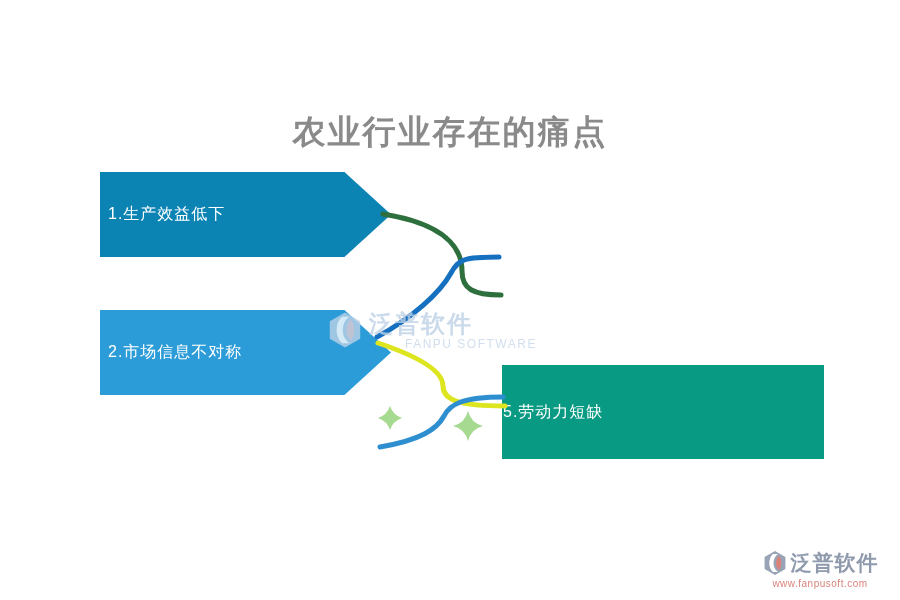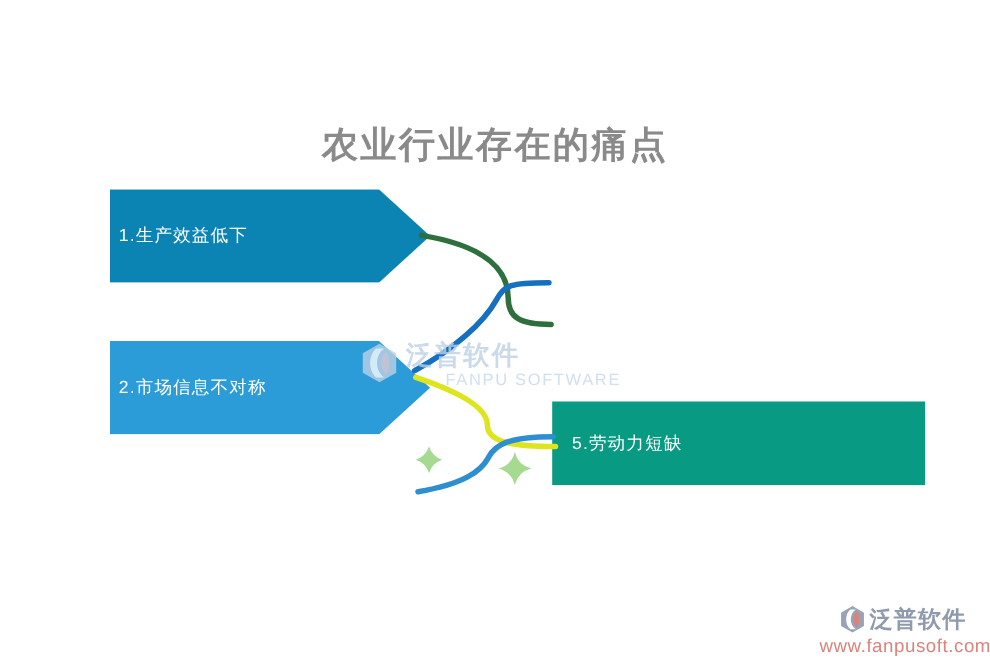--- a/index.html
+++ b/index.html
@@ -13,34 +13,34 @@
   }
   .shape{
     position:absolute;display:flex;align-items:center;
     color:#ffffff;font-size:16px;letter-spacing:1px;white-space:nowrap;
   }
   .arrow{clip-path:polygon(0 0,84% 0,100% 50%,84% 100%,0 100%);padding-left:8px;}
   .arrow1{left:100px;top:172px;width:283px;height:85px;}
   .arrow2{left:100px;top:298px;width:283px;height:85px;margin-top:12px;}
   .arrow3{left:100px;top:407px;width:283px;height:82px;}
   .box4{left:500px;top:216px;width:325px;height:81px;padding-left:18px;}
-  .box5{left:502px;top:365px;width:321px;height:76px;padding-left:18px;}
+  .box5{left:502px;top:365px;width:321px;height:94px;padding-left:1px;}
   #connector-layer{position:absolute;left:0;top:0;width:900px;height:600px;pointer-events:none;}
   .connector{fill:none;stroke-width:5;stroke-linecap:round;}
   .watermark{
     position:absolute;left:326px;top:311px;display:flex;align-items:flex-start;
     opacity:0.8;pointer-events:none;
   }
   .watermark .wm-text{margin-left:5px;}
   .wm-brand{font-size:24px;font-weight:bold;color:#bdd1e5;letter-spacing:2px;line-height:26px;}
-  .wm-sub{font-size:15px;color:#c6d7e9;letter-spacing:1.5px;padding-left:36px;}
+  .wm-sub{font-size:12px;color:#c6d7e9;letter-spacing:1.5px;padding-left:36px;}
   .footer-logo{position:absolute;left:745px;top:549px;width:150px;}
   .footer-row{display:flex;align-items:center;justify-content:center;}
   .footer-brand{font-size:21px;font-weight:bold;color:#8f9aad;letter-spacing:1px;margin-left:3px;}
-  .footer-url{text-align:center;font-size:17px;color:#d9837b;letter-spacing:0.5px;margin-top:1px;}
+  .footer-url{text-align:center;font-size:10px;color:#d9837b;letter-spacing:0.5px;margin-top:1px;}
 </style>
 </head>
 <body>
 
 <div id="stage">
 
   <div class="title" style="color: rgb(138, 138, 138);">农业行业存在的痛点</div>
 
   <div class="shape arrow arrow1" style="background: rgb(11, 132, 180);">
     <span>1.生产效益低下</span>

